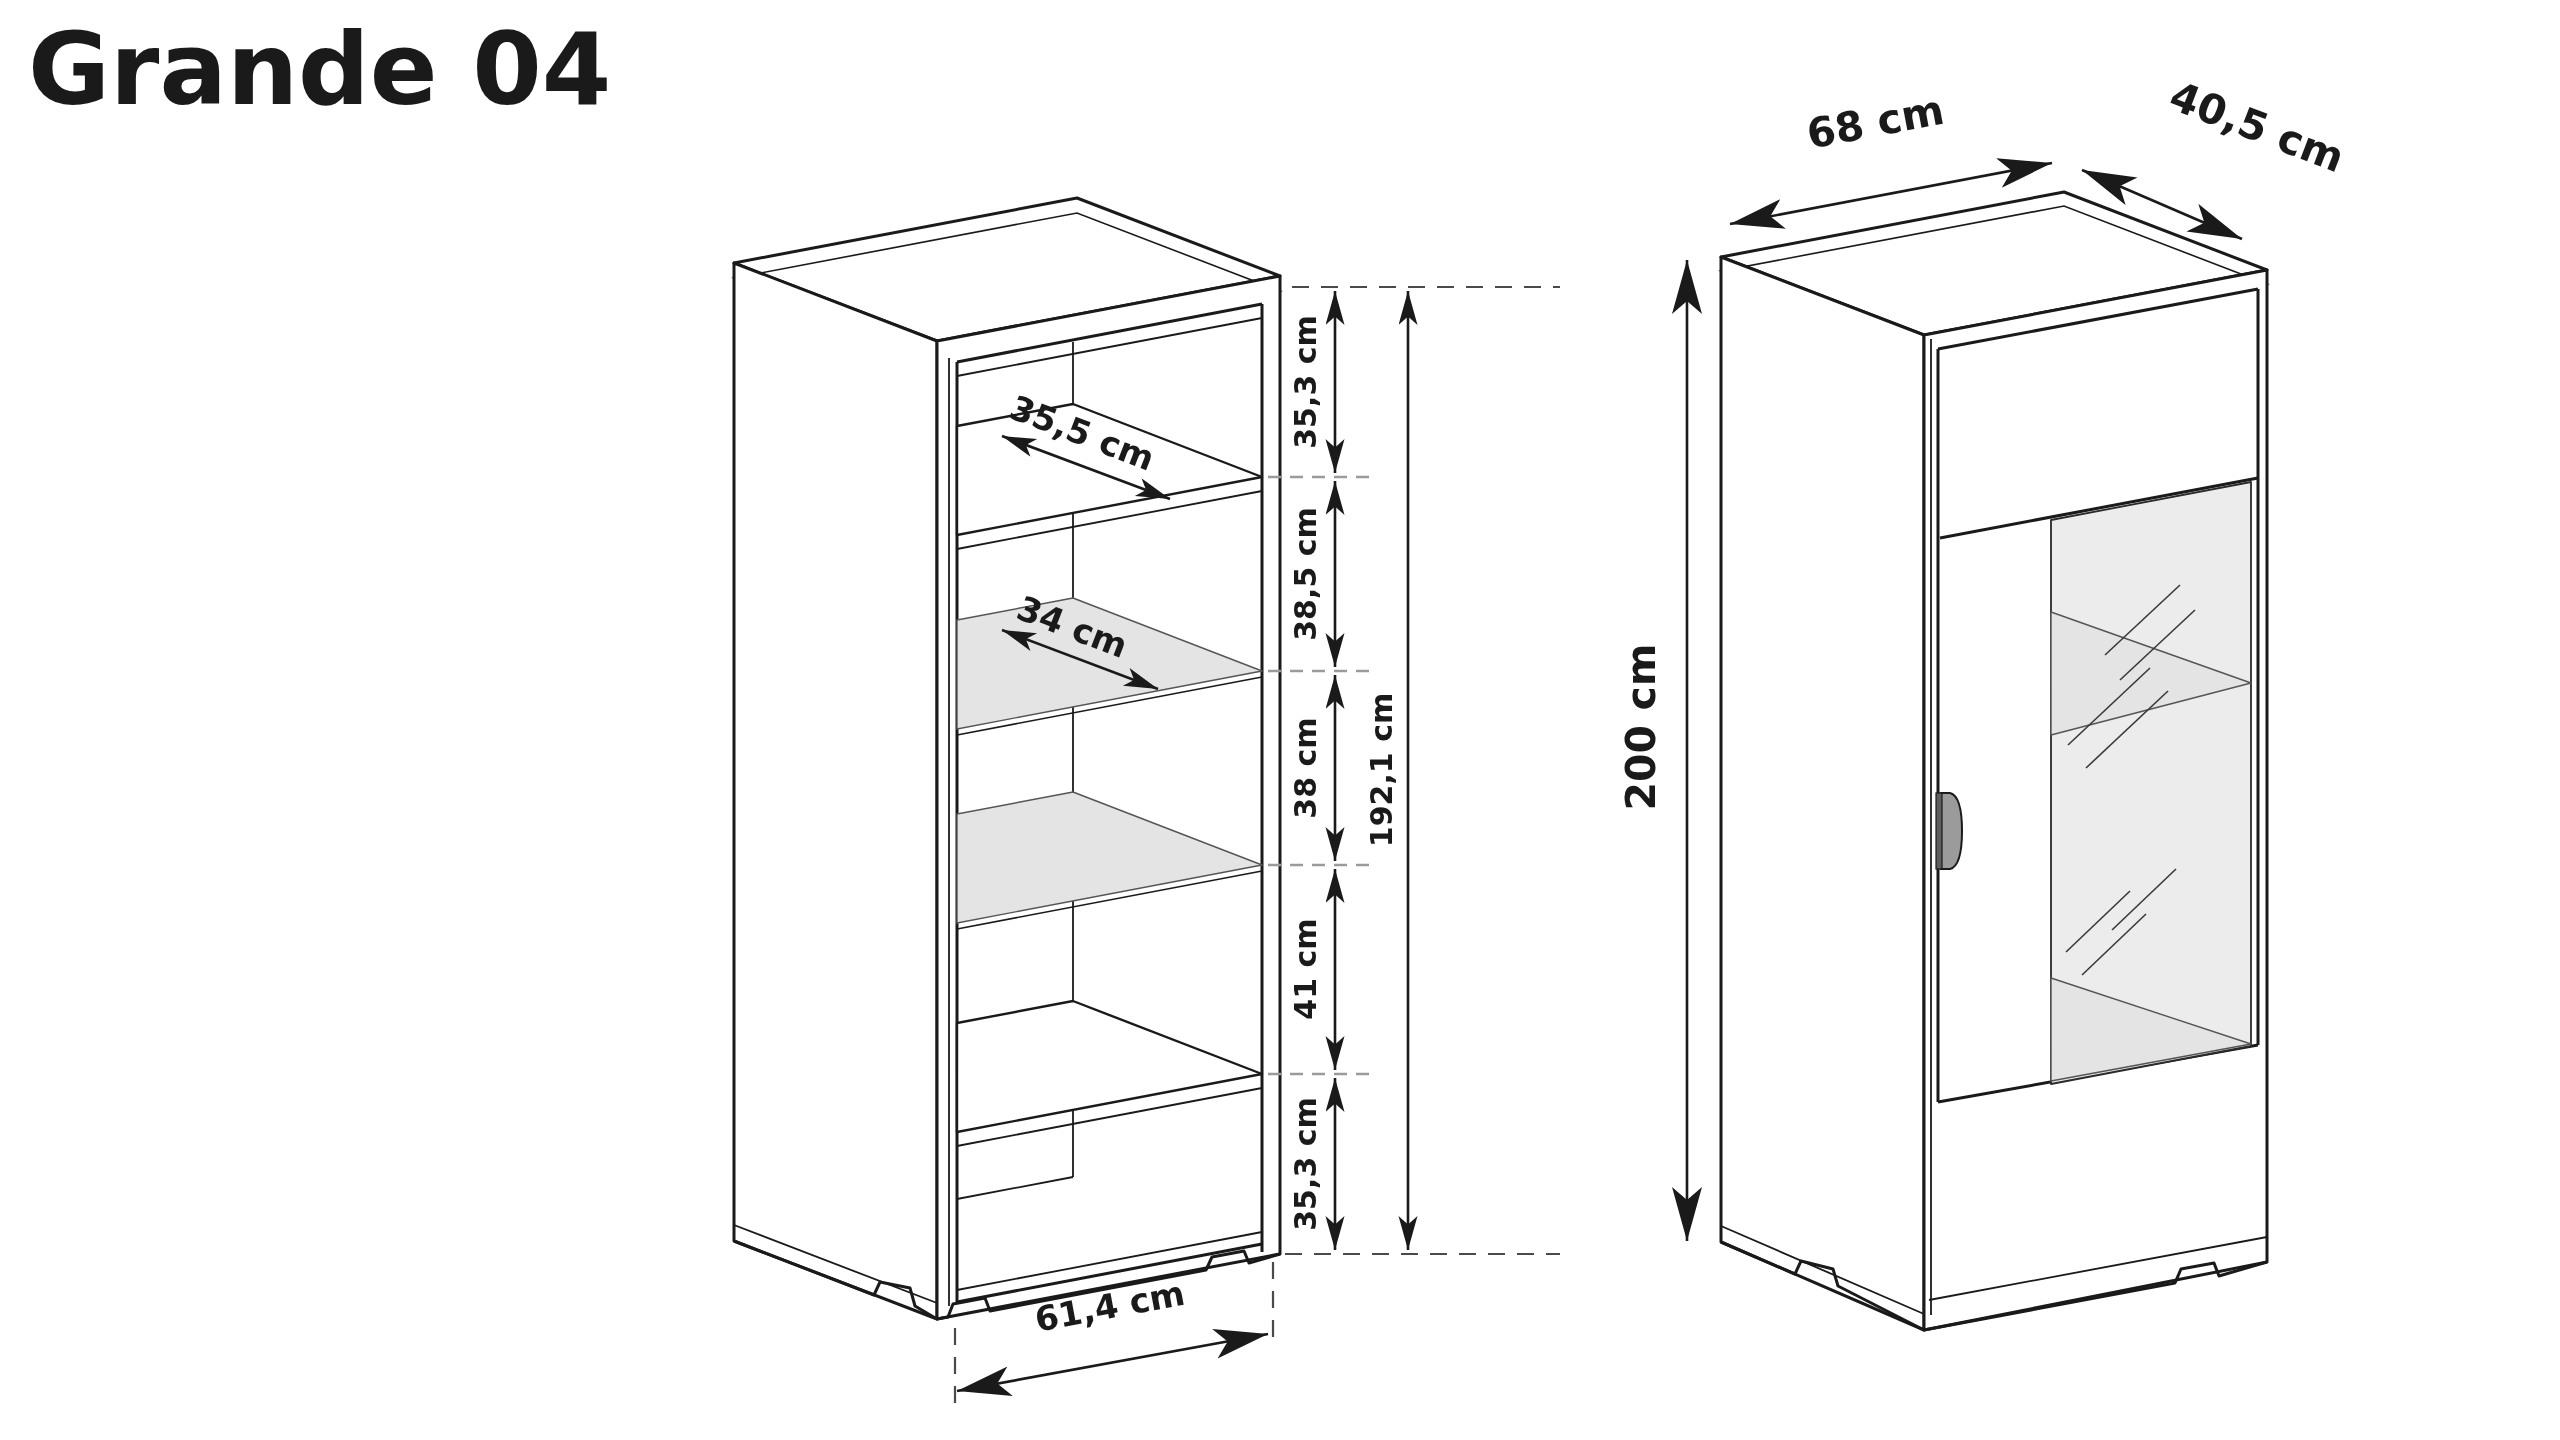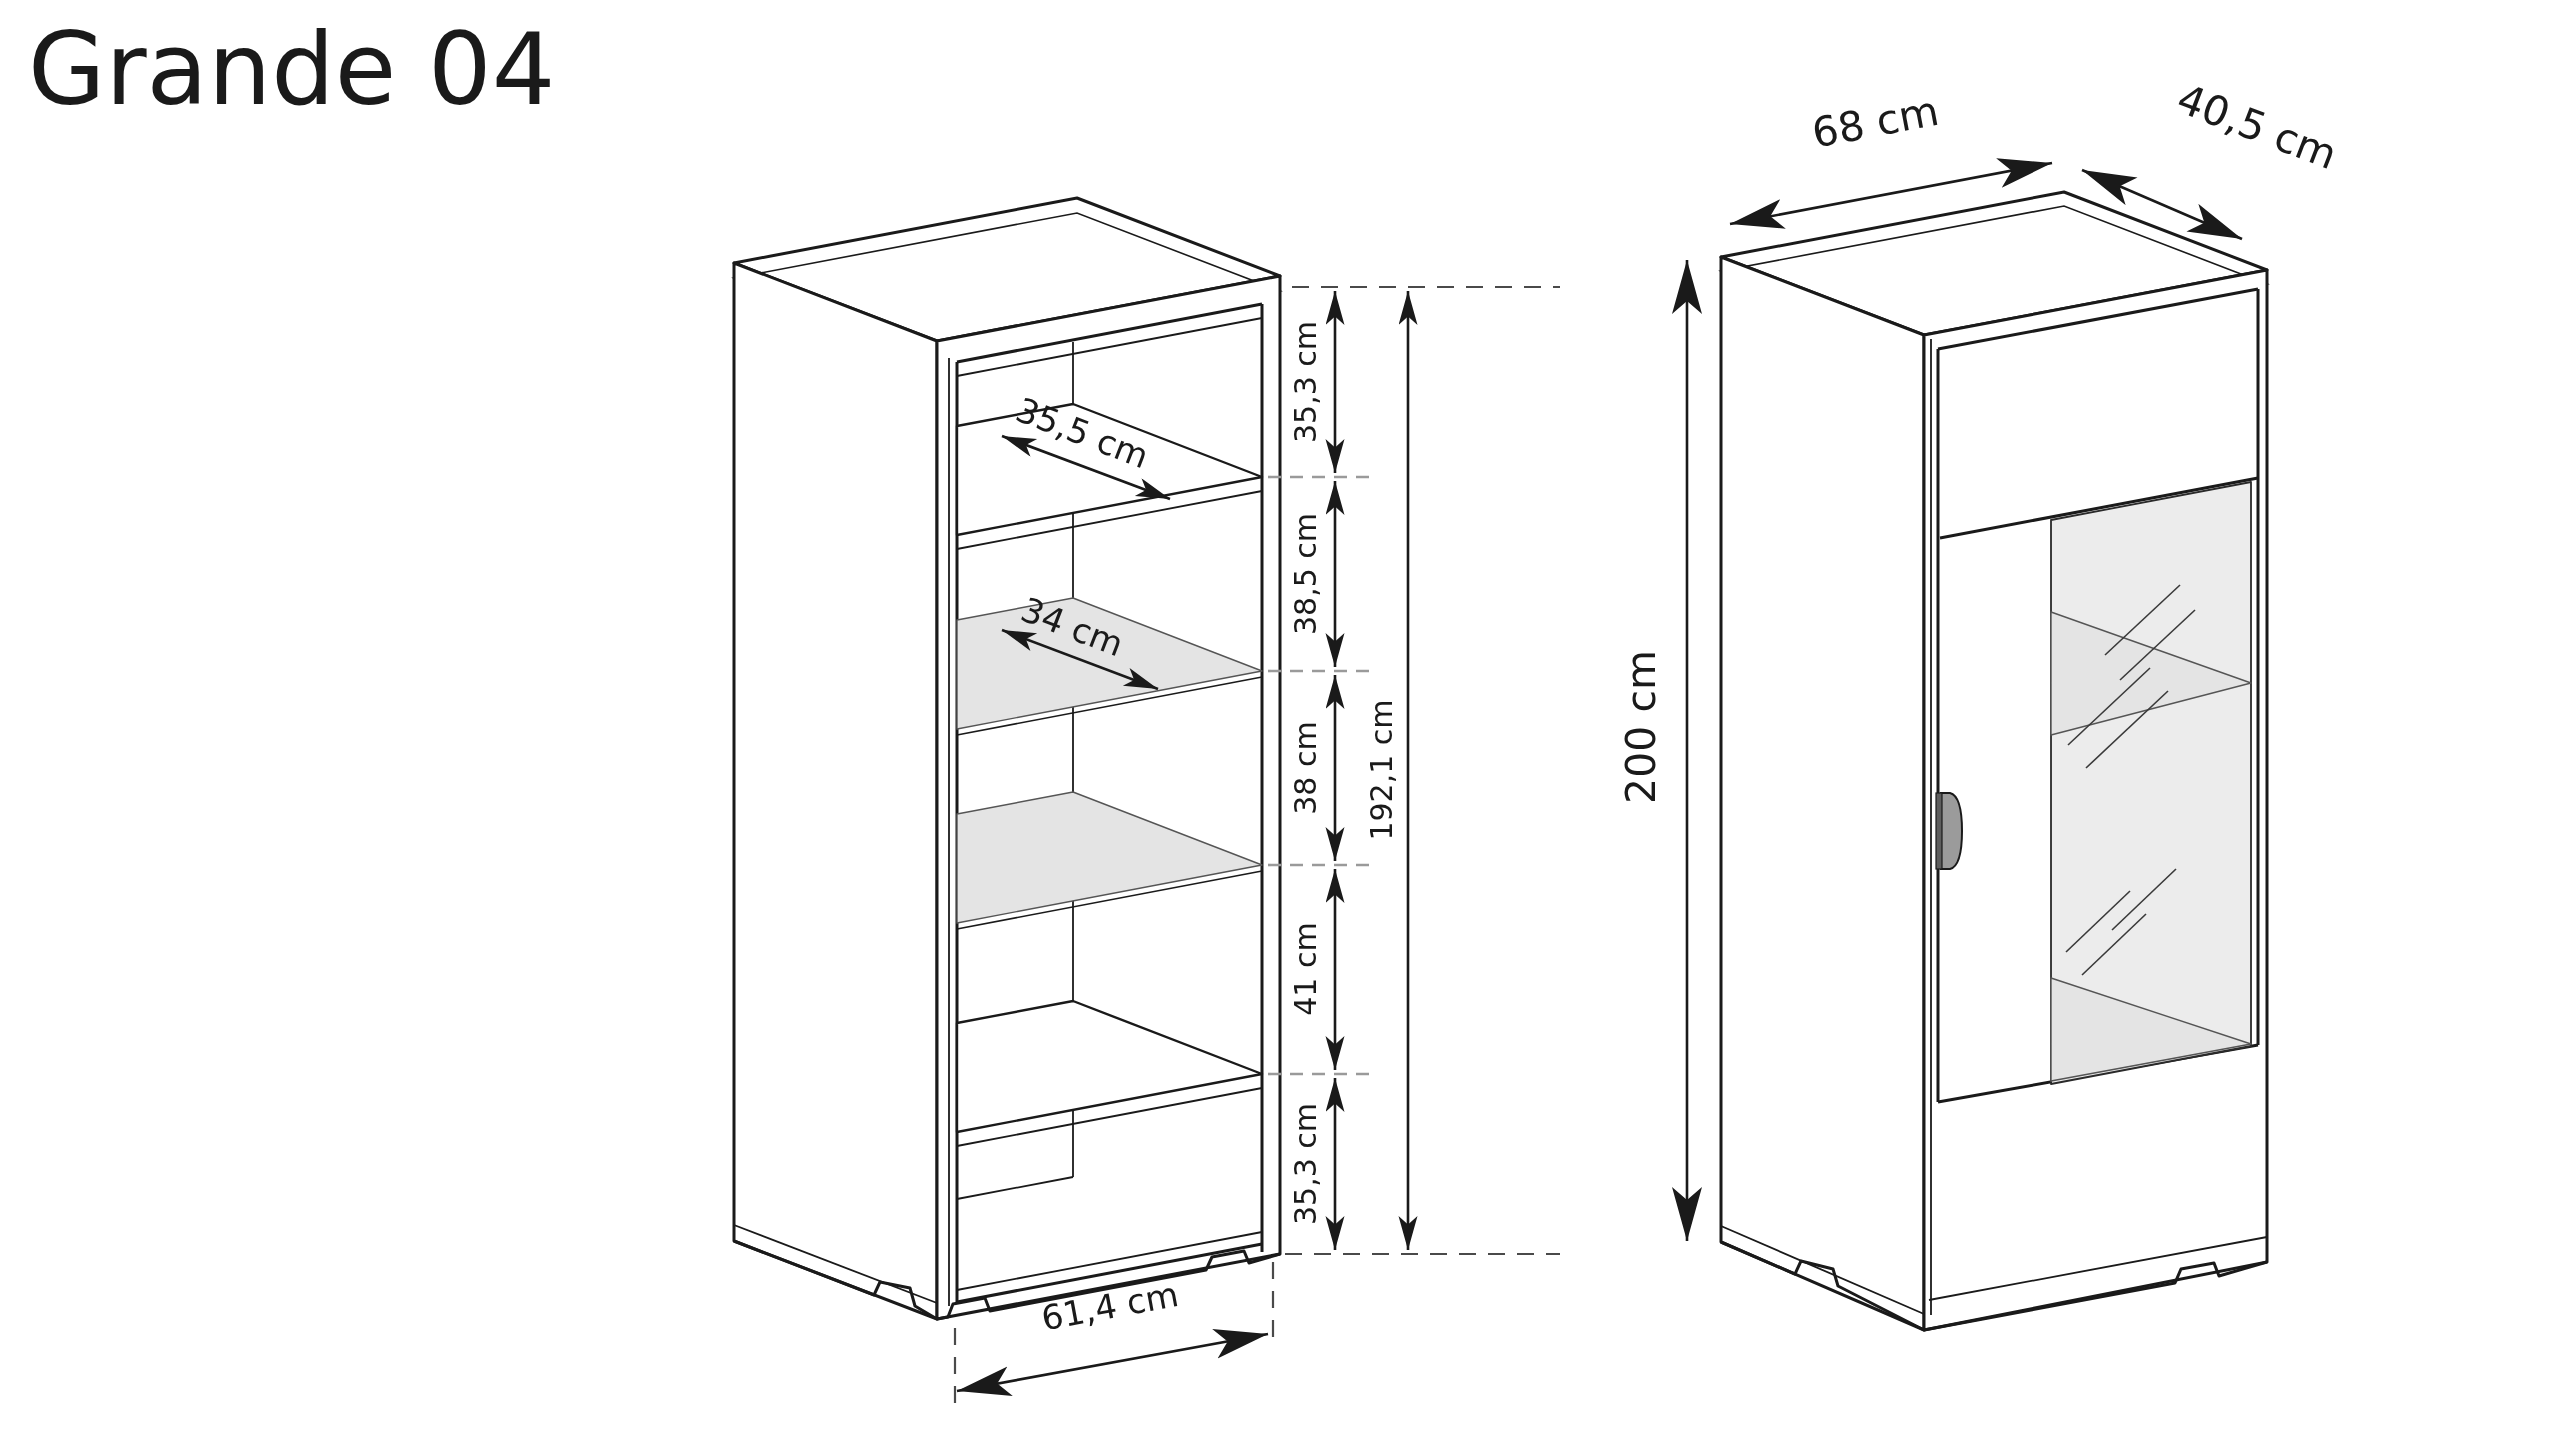--- a/index.html
+++ b/index.html
@@ -1,17 +1,17 @@
 <!DOCTYPE html>
 <html><head>
 <meta charset="utf-8">
 <style>
   html,body{margin:0;padding:0;background:#fff;}
   .stage{position:relative;width:2560px;height:1440px;background:#fff;overflow:hidden;
-         font-family:"DejaVu Sans",sans-serif;}
+         font-family:"DejaVu Sans",sans-serif;font-weight:bold;}
   svg{position:absolute;left:0;top:0;}
   text{fill:#1a1a1a;font-family:"DejaVu Sans",sans-serif;}
   .outline{fill:none;stroke:#1a1a1a;stroke-width:3;stroke-linejoin:round;}
   .outline-thin{fill:none;stroke:#1a1a1a;stroke-width:1.8;stroke-linejoin:round;}
   .band{fill:none;stroke:#1a1a1a;stroke-width:1.6;}
   .face{fill:#ffffff;stroke:#1a1a1a;stroke-width:3;stroke-linejoin:round;}
   .glasspane{fill:#ececec;stroke:#2a2a2a;stroke-width:1.8;stroke-linejoin:round;}
   .glasshelf{fill:#e4e4e4;stroke:#555;stroke-width:1.4;stroke-linejoin:round;}
   .woodshelf{fill:#ffffff;stroke:#1a1a1a;stroke-width:2.4;stroke-linejoin:round;}
   .dim{stroke:#1a1a1a;stroke-width:2.6;fill:none;}

